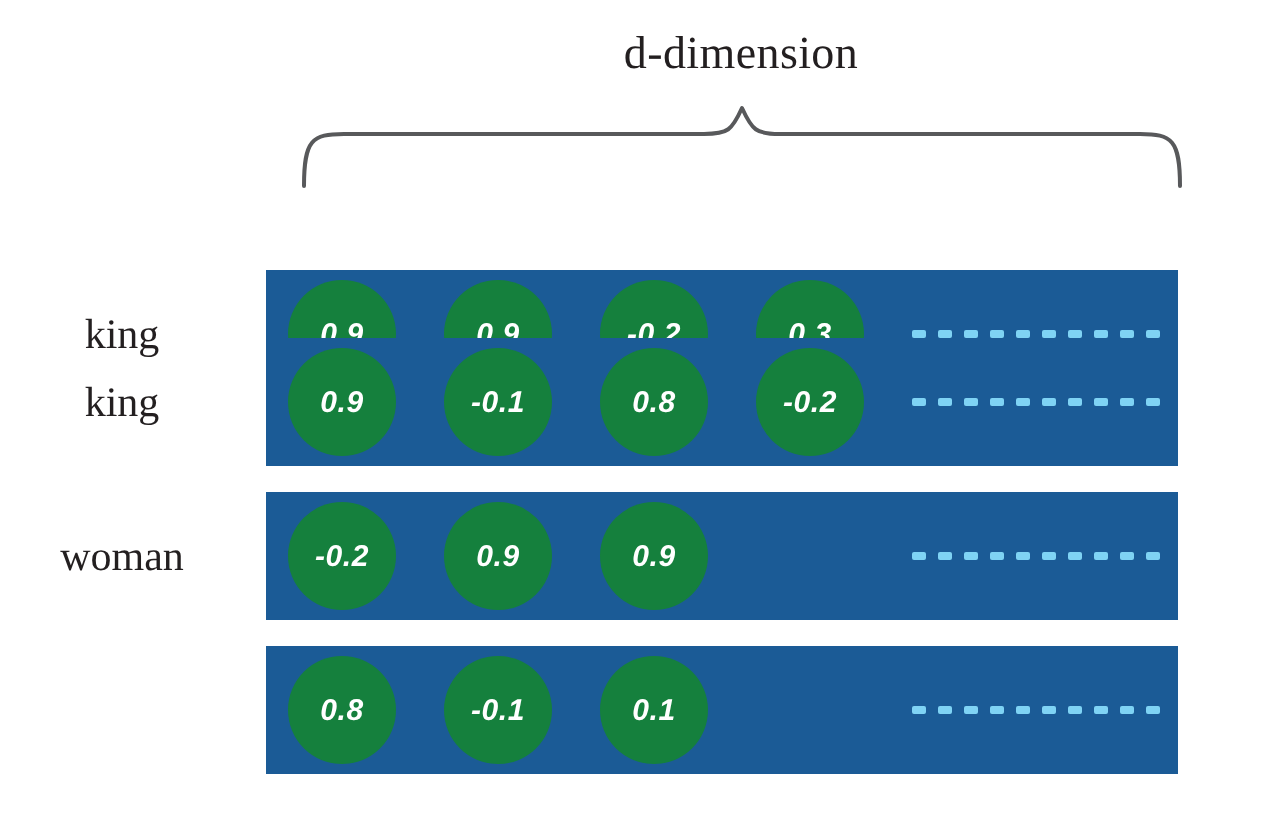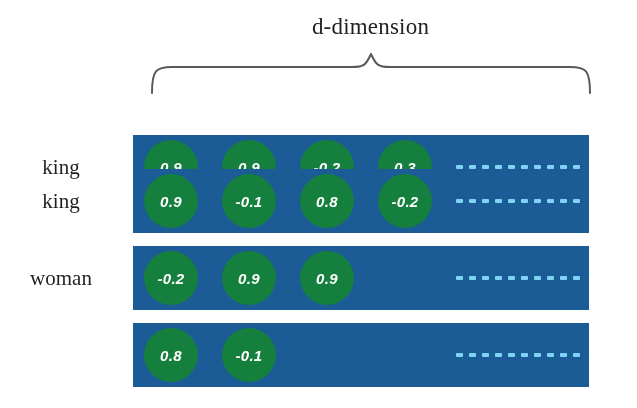--- a/index.html
+++ b/index.html
@@ -201,20 +201,21 @@
           <span class="dash"></span>
       </div>
     </div>
   </div>
 
   <div class="row" style="top:319px;">
     <div class="row-bar">
       <div class="cells">
         <div class="cell">0.8</div>
         <div class="cell">-0.1</div>
+        <div class="cell">0.1</div>
       </div>
       <div class="ellipsis">
         <span class="dash"></span>
           <span class="dash"></span>
           <span class="dash"></span>
           <span class="dash"></span>
           <span class="dash"></span>
           <span class="dash"></span>
           <span class="dash"></span>
           <span class="dash"></span>

